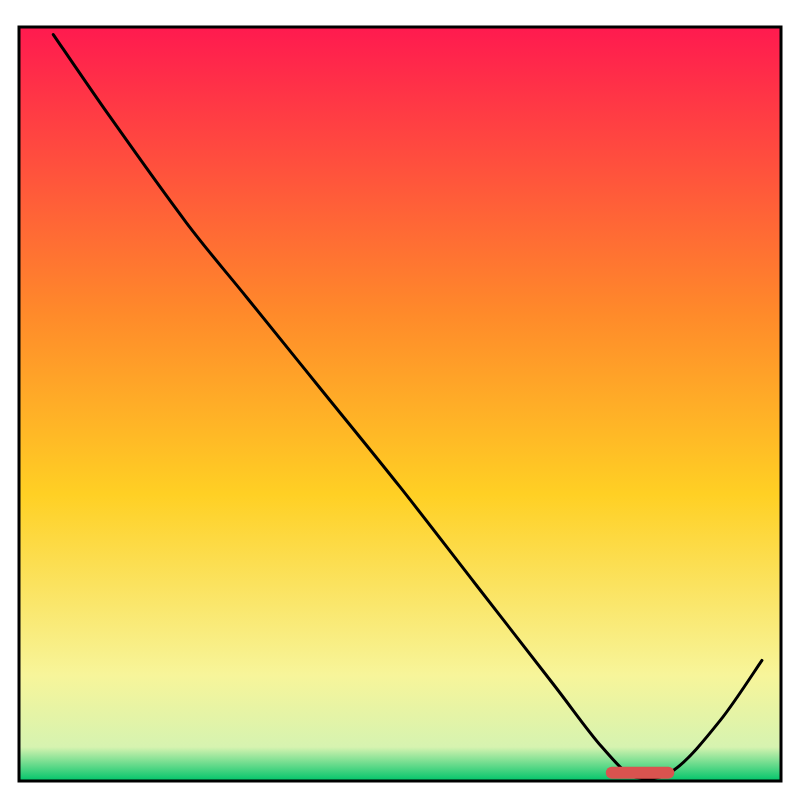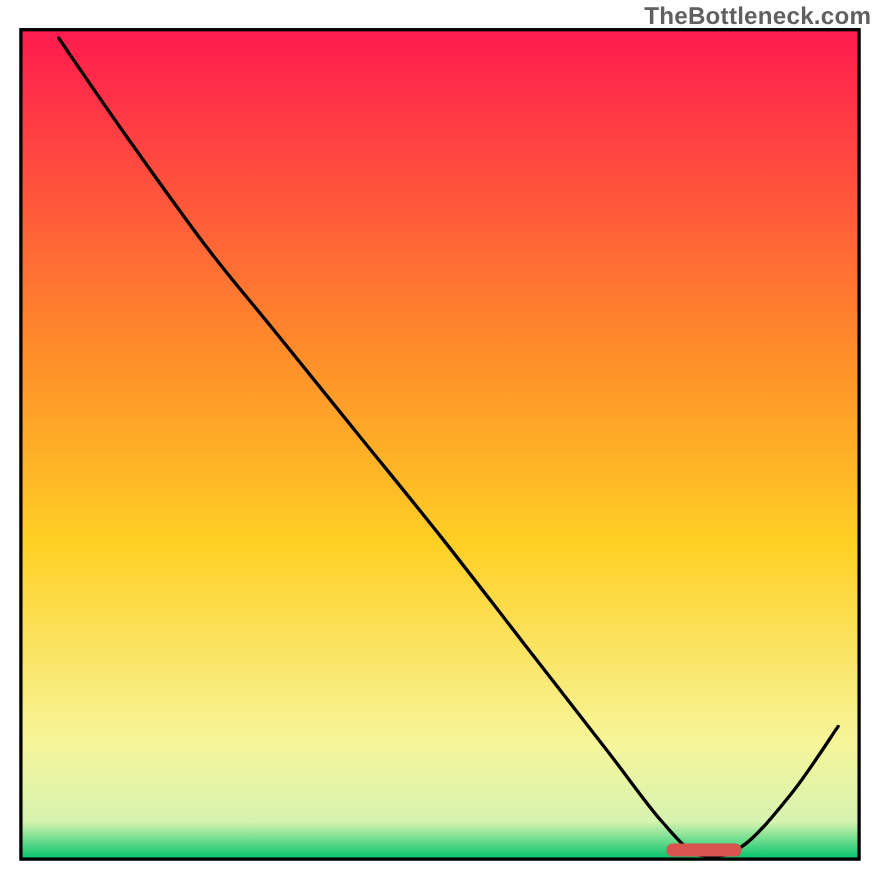--- a/index.html
+++ b/index.html
@@ -38,15 +38,14 @@
 
   <g id="plot-group" clip-path="url(#plot-clip)">
     <rect id="bg-rect" fill="url(#bg-grad)" x="19" y="27" width="762" height="754"></rect>
     <path id="curve-path" fill="none" stroke-width="3" stroke-linejoin="round" stroke-linecap="round" d="M 53.29 34.540000000000006 C 62.815 48.36333333333334, 88.21499999999999 86.06333333333332, 110.44 117.47999999999999 C 132.665 148.89666666666665, 163.78000000000003 192.88000000000002, 186.64000000000001 223.04000000000002 C 209.5 253.20000000000002, 224.74 270.165, 247.6 298.44 C 270.46 326.715, 298.40000000000003 361.2733333333333, 323.8 392.69 C 349.2 424.1066666666667, 374.6 454.895, 400 486.94 C 425.4 518.985, 450.8 552.2866666666667, 476.2 584.96 C 501.59999999999997 617.6333333333333, 531.4449999999999 655.9616666666667, 552.4 682.98 C 573.355 709.9983333333333, 587.96 731.3616666666666, 601.9300000000001 747.0699999999999 C 615.9000000000001 762.7783333333333, 624.1550000000001 773.46, 636.22 777.23 C 648.285 781, 660.3499999999999 779.1149999999999, 674.3199999999999 769.6899999999999 C 688.29 760.265, 705.4350000000001 738.9016666666668, 720.0400000000001 720.6800000000001 C 734.6450000000001 702.4583333333334, 754.9649999999999 670.4133333333334, 761.9499999999999 660.36" stroke="#000000"></path>
     <rect id="marker-rect" rx="6" ry="6" height="12" x="605.74" width="68.57999999999993" y="766.706" fill="#d9534f"></rect>
   </g>
 
   <rect id="frame-rect" fill="none" stroke-width="3" x="19" y="27" width="762" height="754" stroke="#000000"></rect>
 </svg>
 
-<div class="attribution">TheBottleneck.com</div>
 
 </div>
 
 </body></html>

